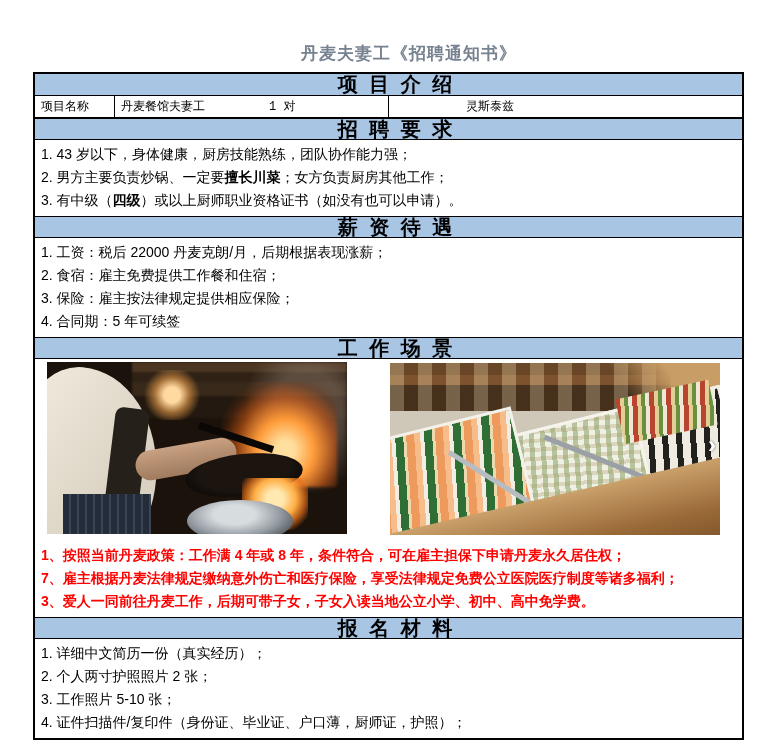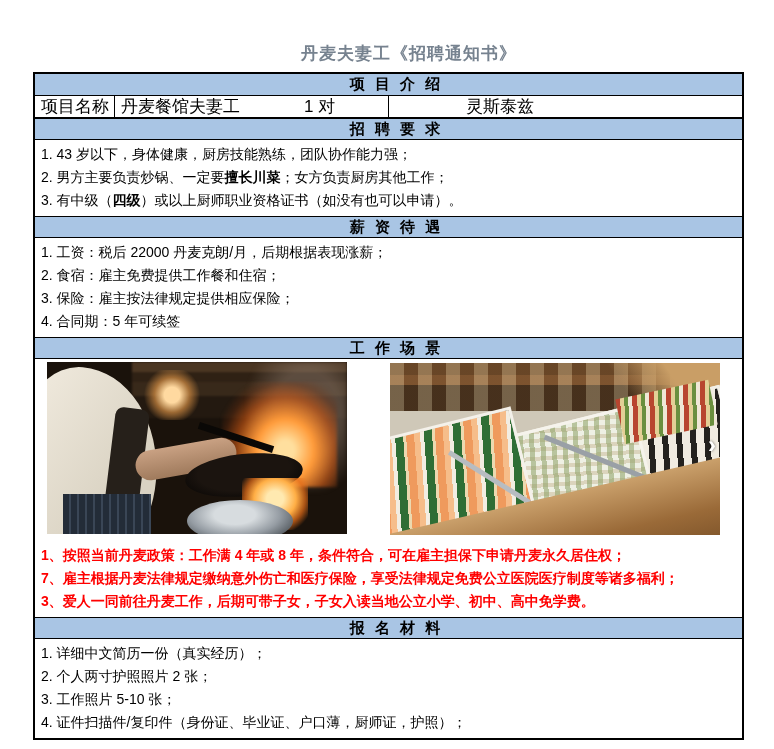--- a/index.html
+++ b/index.html
@@ -14,27 +14,27 @@
     color:var(--title-color,#76828f); letter-spacing:1px;padding-left:44px;
   }
   .doc-table {
     position:absolute; left:33px; top:72px; width:711px;
     border:2px solid var(--border,#000); background:#fff;
   }
   .band {
     height:22px; background:var(--band-bg,#a9c5e4);
     border-top:1px solid var(--border,#000); border-bottom:1px solid var(--border,#000);
     display:flex; align-items:center; justify-content:center;
-    font-weight:bold; font-size:15px; letter-spacing:3px;padding-left:16px;
+    font-weight:bold; font-size:20px; letter-spacing:3px;padding-left:16px;
   }
   .band.first { border-top:none; }
-  .info-row { display:flex; height:22px; font-size:17px; }
+  .info-row { display:flex; height:22px; font-size:12px; }
   .info-row .cell { display:flex; align-items:center; padding:0 6px; border-right:1px solid var(--border,#000); white-space:nowrap; overflow:hidden; }
   .c1 { width:80px; }
-  .c2 { width:274px; }
+  .c2 { width:274px;font-family:Liberation Mono, monospace; }
   .c3 { width:71px;margin-top:24px; }
   .c4 { flex:1; border-right:none !important; }
   .qty { margin-left:64px; }
   .list { padding:3px 0 4px; }
   .li { font-size:14px; line-height:23px; padding:0 6px; white-space:nowrap; overflow:hidden; }
   .list.red .li { color:var(--red-text,#f00); font-weight:bold; }
   
   .scene-cell { position:relative; height:182px; background:#fff; overflow:hidden; }
   .photo { position:absolute; overflow:hidden; }
   .photo > div, .photo > span { position:absolute; }

